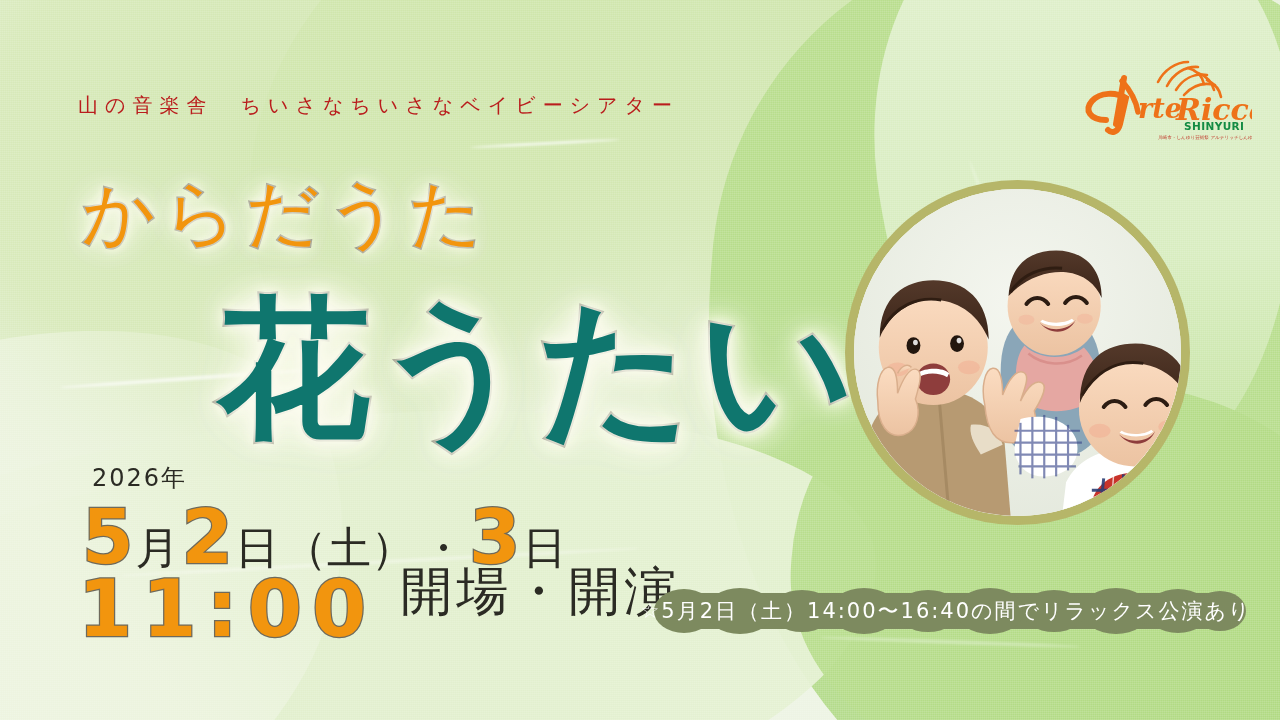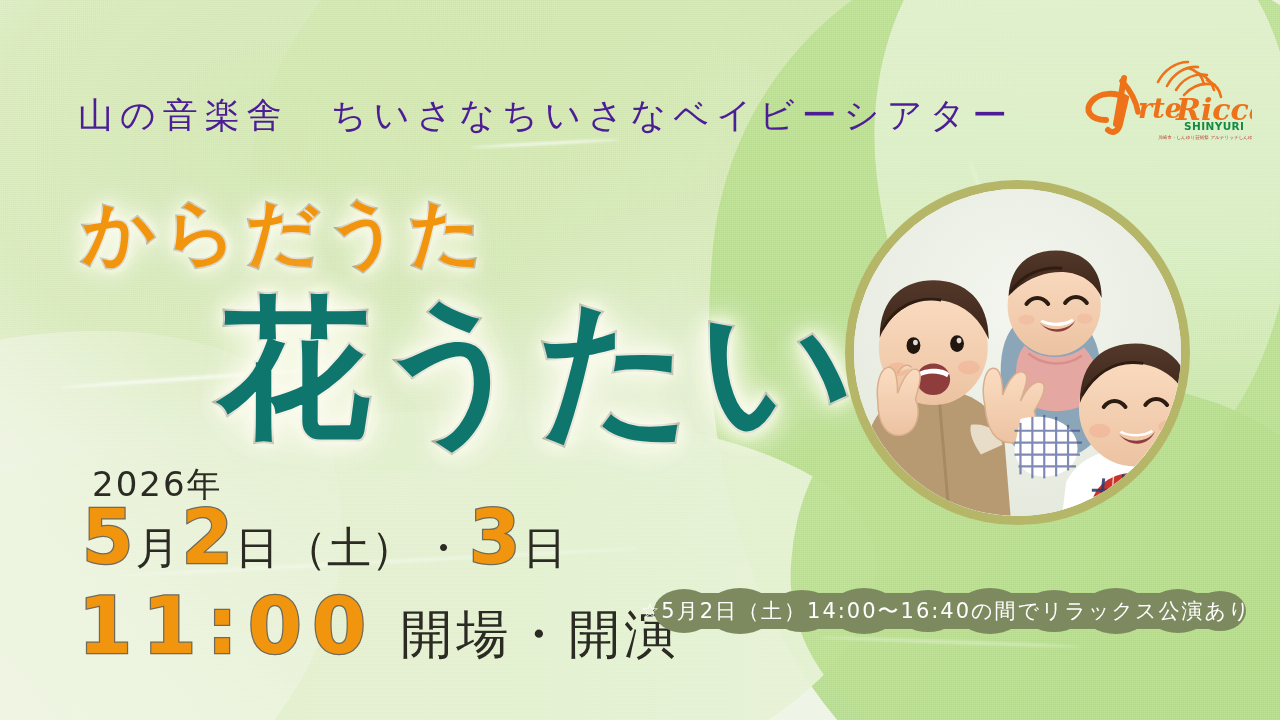--- a/index.html
+++ b/index.html
@@ -95,33 +95,33 @@
       repeating-linear-gradient(0deg, rgba(255,255,255,.12) 0 1px, rgba(0,0,0,.016) 1px 2px),
       repeating-linear-gradient(90deg, rgba(255,255,255,.10) 0 1px, rgba(0,0,0,.014) 1px 2px);
     opacity:.75;mix-blend-mode:overlay;
   }
 
   
   .content{position:absolute;inset:0;}
 
   .subtitle{
     position:absolute;left:78px;top:92px;
-    font-size:35px;letter-spacing:7px;color:#4c1d95;
+    font-size:20px;letter-spacing:7px;color:#b91c1c;
     font-family:Liberation Sans, sans-serif;
     white-space:pre;
   }
 
   
   .logo{position:absolute;right:28px;top:48px;width:180px;height:96px;text-align:center;}
   .logo svg{display:block;}
 
   
   .title-sm{
-    position:absolute;left:82px;top:185px;
-    font-size:72px;font-weight:700;letter-spacing:8px;
+    position:absolute;left:82px;top:166px;
+    font-size:72px;font-weight:400;letter-spacing:8px;
     color:#F2950E;
     -webkit-text-stroke:3px #6e6a5c;
     paint-order:stroke fill;
     text-shadow:
       0 0 14px #fbfbee,0 0 22px #fbfbee,0 0 30px #fbfbee,
       0 0 8px #fbfbee,0 0 40px rgba(251,251,238,.9);
   }
   .title-lg{
     position:absolute;left:218px;top:268px;
     font-size:152px;font-weight:700;letter-spacing:6px;
@@ -129,38 +129,38 @@
     -webkit-text-stroke:4px #6e6a5c;
     paint-order:stroke fill;
     text-shadow:
       0 0 18px #fbfbee,0 0 28px #fbfbee,0 0 38px #fbfbee,
       0 0 12px #fbfbee,0 0 52px rgba(251,251,238,.95);
   }
 
   
   .year{
     position:absolute;left:92px;top:462px;
-    font-size:34px;letter-spacing:2px;color:#2b2b24;
+    font-size:24px;letter-spacing:2px;color:#2b2b24;
   }
   .date-line{
     position:absolute;left:82px;top:500px;
     display:flex;align-items:baseline;color:#2b2b24;
     white-space:nowrap;
   }
   .date-line .big{
     font-size:74px;font-weight:700;color:#F2950E;
     -webkit-text-stroke:2.5px #6e6a5c;paint-order:stroke fill;
     line-height:1;
   }
   .date-line .mid{font-size:44px;line-height:1;padding:0 2px;}
   .date-line .sep{font-size:44px;line-height:1;padding:0 4px;}
 
   .time-line{
-    position:absolute;left:78px;top:587px;
-    display:flex;align-items:flex-end;color:#2b2b24;white-space:nowrap;
+    position:absolute;left:78px;top:570px;
+    display:flex;align-items:flex-start;color:#2b2b24;white-space:nowrap;
   }
   .time-line .clock{
     font-size:78px;font-weight:700;color:#F2950E;letter-spacing:10px;
     -webkit-text-stroke:2.5px #6e6a5c;paint-order:stroke fill;line-height:1;
   }
   .time-line .label{font-size:52px;line-height:1;margin-left:24px;letter-spacing:4px;font-family:Liberation Mono, monospace;}
 
   
   .photo-wrap{
     position:absolute;left:845px;top:180px;width:345px;height:345px;

